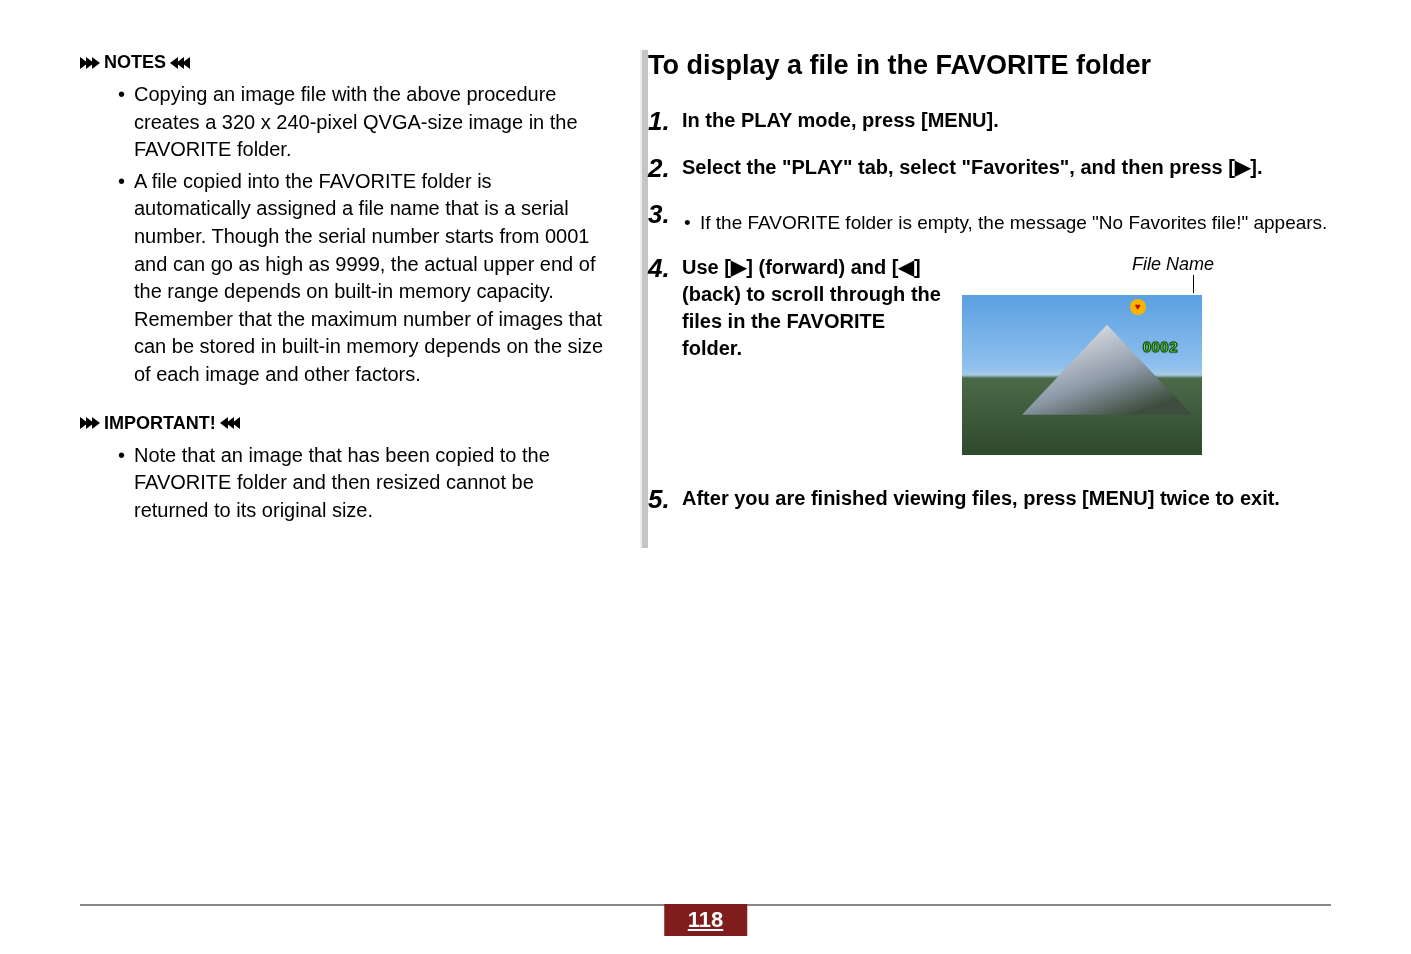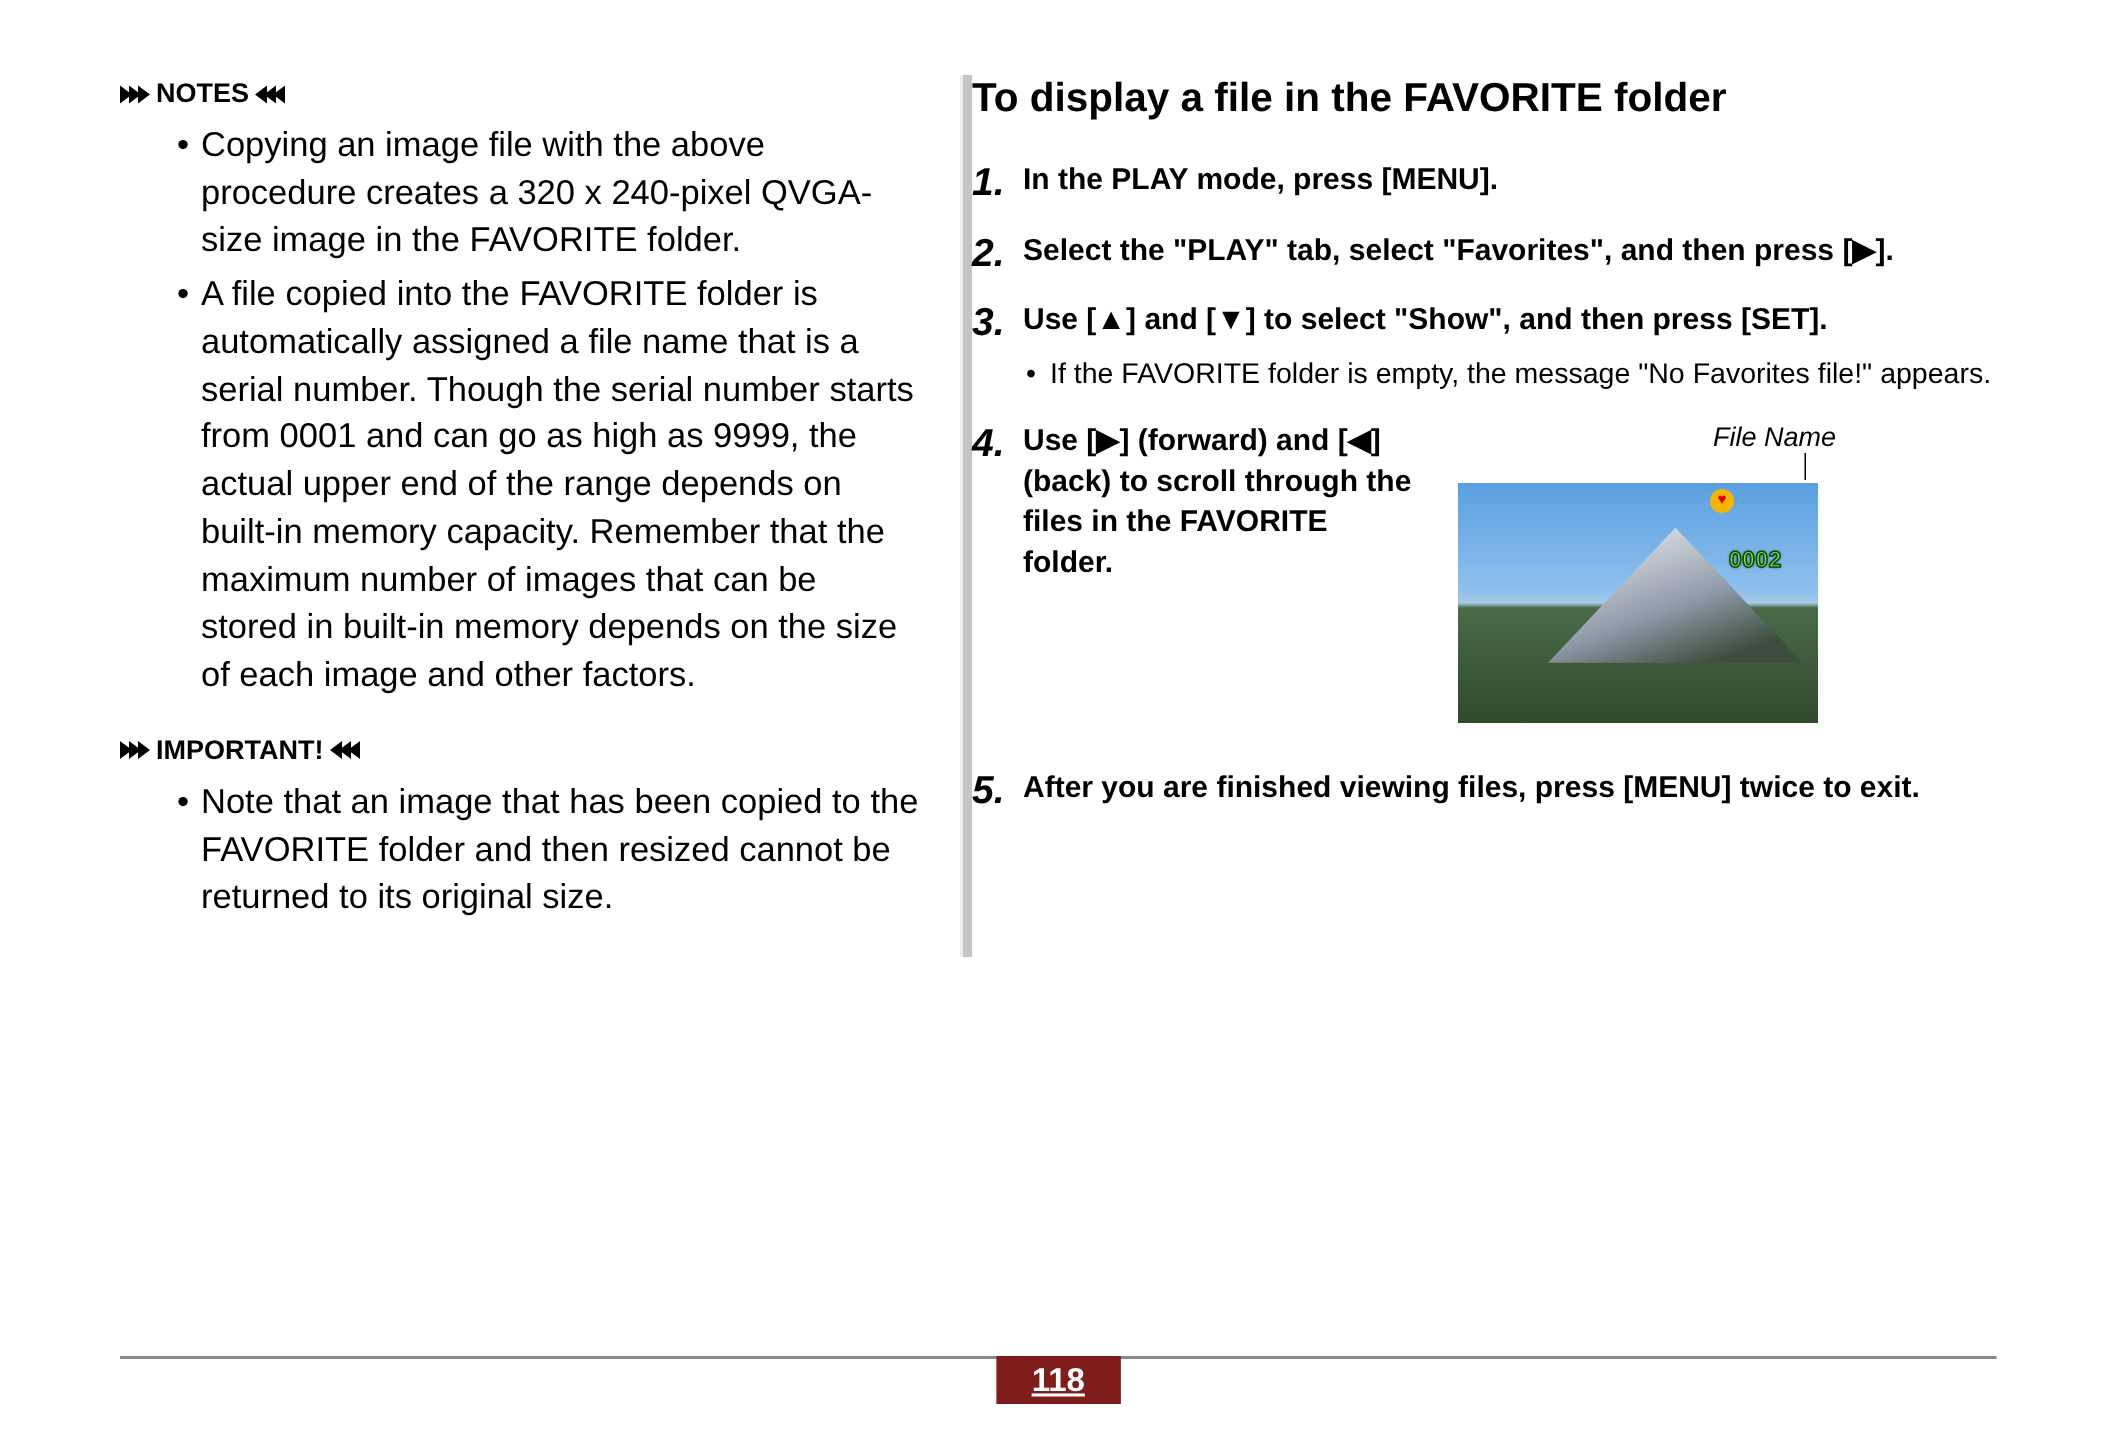--- a/index.html
+++ b/index.html
@@ -62,21 +62,21 @@
   .tri-right span { border-left:8px solid #000; margin-right:-2px;}
   .tri-left span  { border-right:8px solid #000; margin-left:-2px;}
   .bullet-list {
     margin: 0 0 24px 38px;
     padding: 0;
     list-style: none;
   }
   .bullet-list li {
     position: relative;
     padding-left: 16px;
-    font-size: 23px;
+    font-size: 20px;
     line-height: 1.38;
     margin-bottom: 4px;
   }
   .bullet-list li::before {
     content: "•";
     position: absolute;
     left: 0;
     top: 0;
   }
   .right-heading {
@@ -116,21 +116,21 @@
     line-height: 1.35;
   }
   .step-sub li::before {
     content: "•";
     position: absolute;
     left: 2px;
   }
   .step4-wrap {
     display:flex;
     align-items:flex-start;
-    gap: 30px;
+    gap: 20px;
   }
   .image-block {
     position: relative;
     width: 252px;
   }
   .file-name-label {
     font-style: italic;
     font-size: 18px;
     text-align: right;
     margin-bottom: 2px;
@@ -269,21 +269,20 @@
       <div class="step">
         <div class="step-num">2.</div>
         <div class="step-body">
           <div class="step-text">Select the "PLAY" tab, select "Favorites", and then press [▶].</div>
         </div>
       </div>
 
       <div class="step">
         <div class="step-num">3.</div>
         <div class="step-body">
-          <div class="step-text">Use [▲] and [▼] to select "Show", and then press [SET].</div>
           <ul class="step-sub">
             <li>If the FAVORITE folder is empty, the message "No Favorites file!" appears.</li>
           </ul>
         </div>
       </div>
 
       <div class="step">
         <div class="step-num">4.</div>
         <div class="step-body step4-wrap">
           <div class="step-text" style="max-width:260px">Use [▶] (forward) and [◀] (back) to scroll through the files in the FAVORITE folder.</div>

